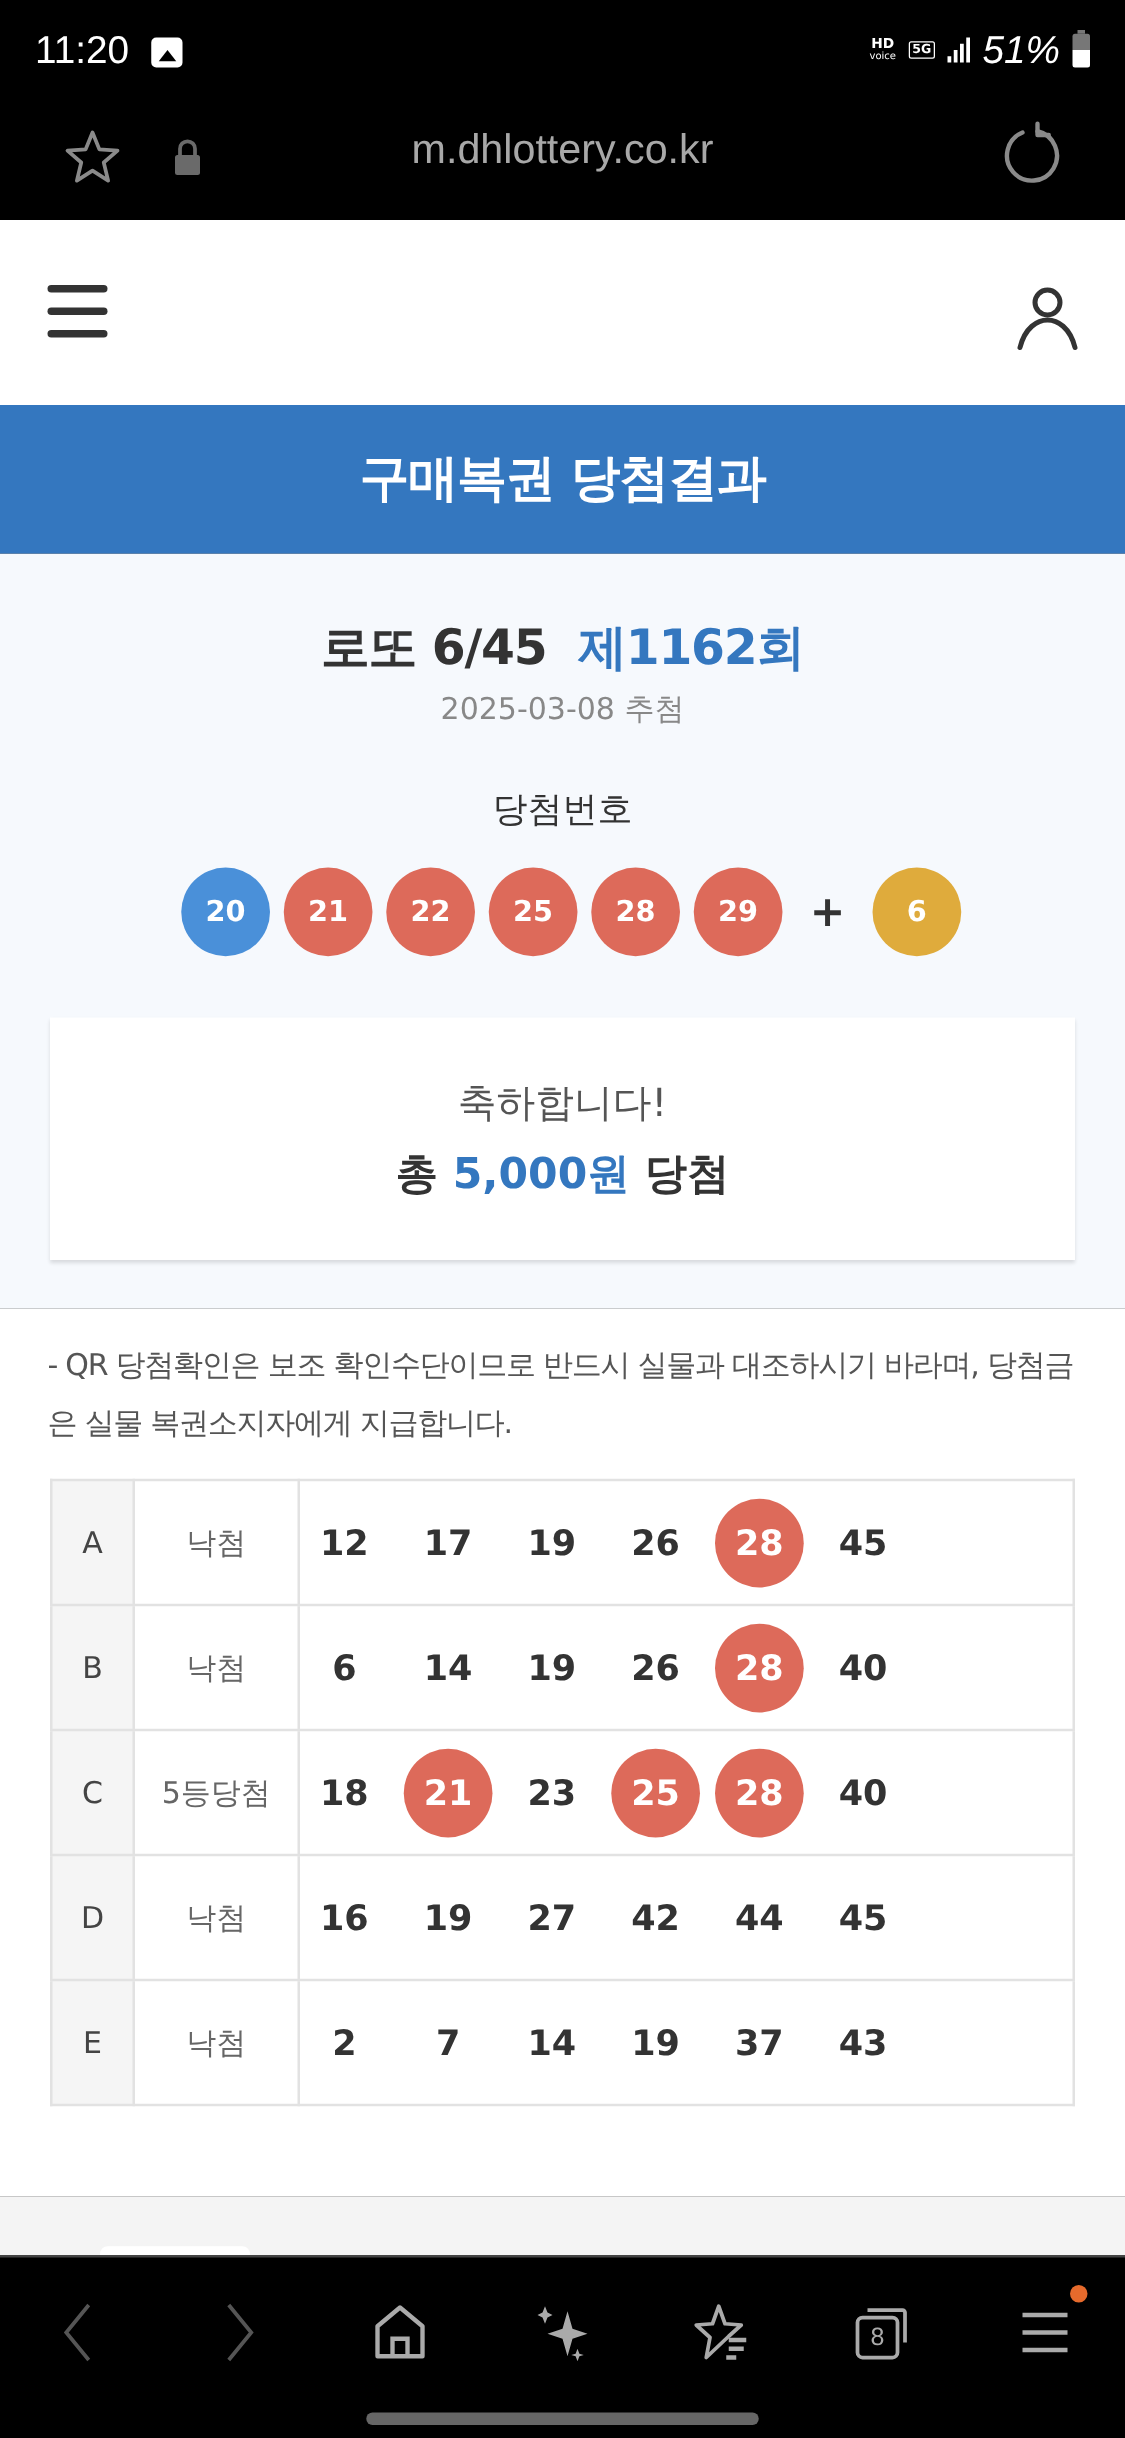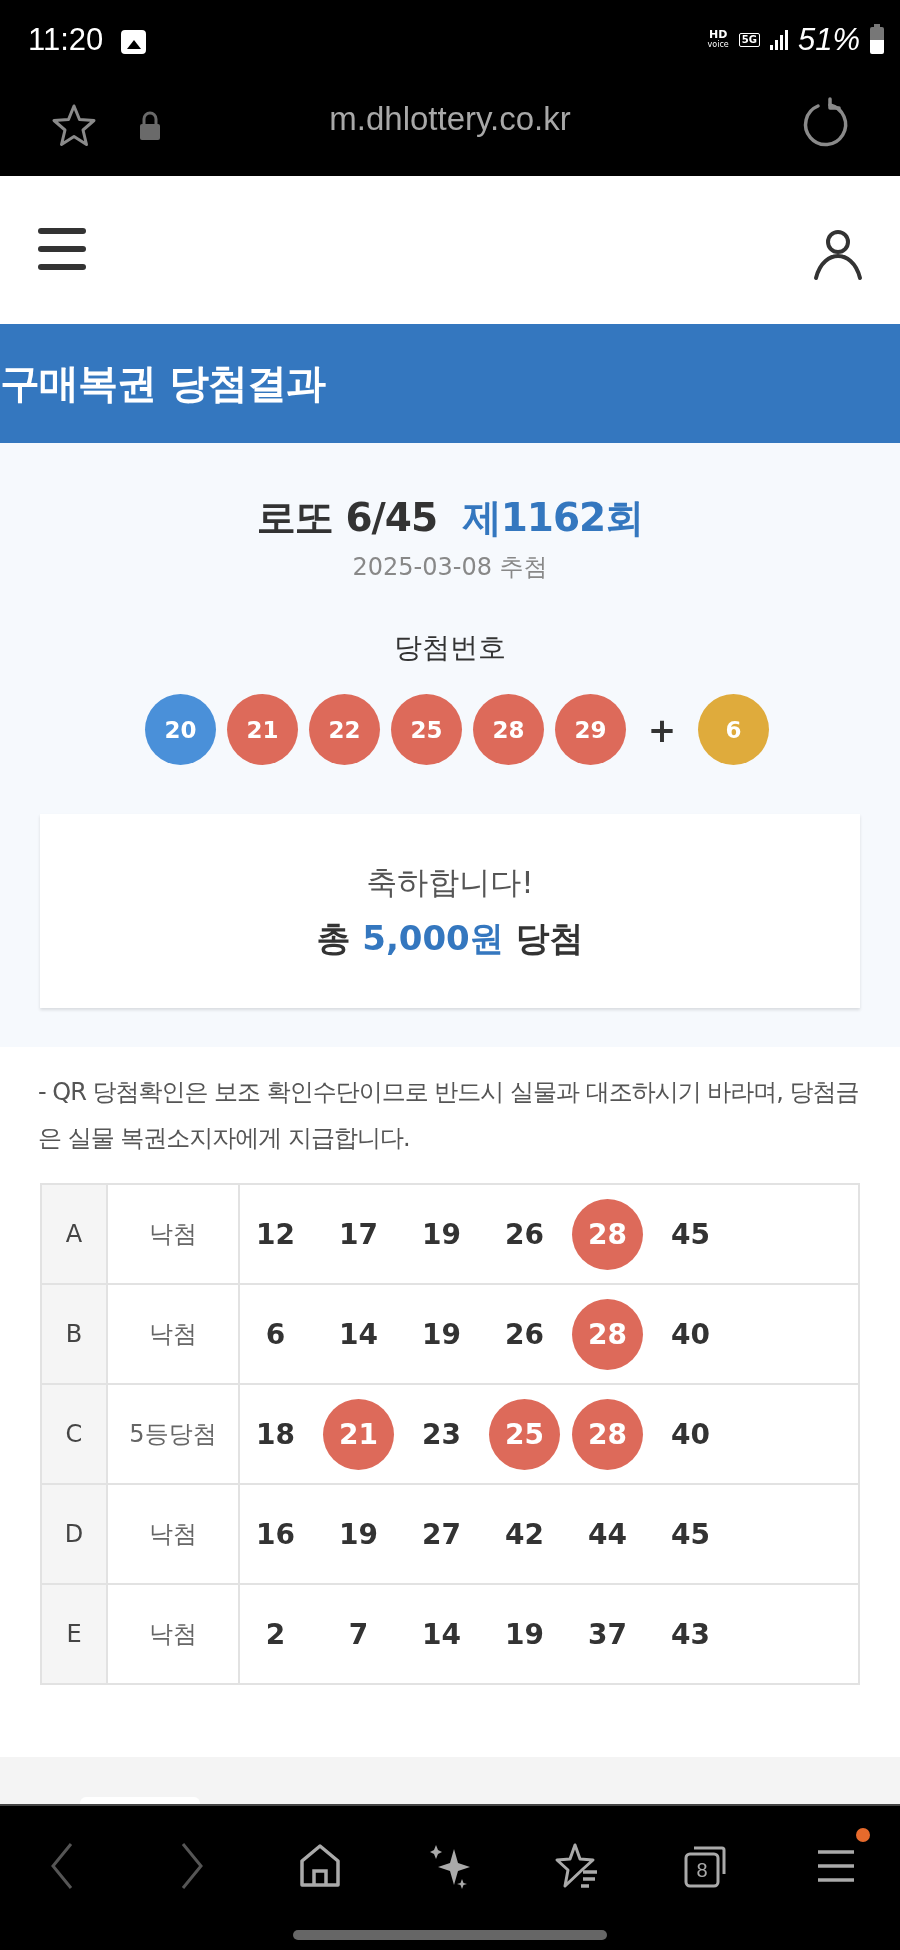--- a/index.html
+++ b/index.html
@@ -4,21 +4,21 @@
 <style>
   * { box-sizing: border-box; margin: 0; padding: 0; }
   html, body { width: 900px; height: 1950px; background: #000; overflow: hidden; }
   body { font-family: "DejaVu Sans", "Liberation Sans", sans-serif; position: relative; }
 
   
   .status-bar { position: absolute; left: 0; top: 0; width: 900px; height: 84px; background: #000; color: #fff; }
   .status-time { position: absolute; left: 28px; top: 22px; font-size: 31px; font-family: "Liberation Sans", sans-serif; }
   .gallery-icon { position: absolute; left: 121px; top: 30px; width: 25px; height: 24px; border: 3px solid #fff; border-radius: 4px; background: #fff; }
   .gallery-icon::after { content: ""; position: absolute; left: 3px; bottom: 2px; width: 0; height: 0; border-left: 7px solid transparent; border-right: 7px solid transparent; border-bottom: 9px solid #000; }
-  .status-right { position: absolute; right: 16px; top: 22px; display: flex; align-items: center; gap: 10px; }
+  .status-right { position: absolute; right: 28px; top: 22px; display: flex; align-items: center; gap: 10px; }
   .hd-voice { font-size: 11px; line-height: 10px; text-align: center; font-weight: bold; }
   .hd-voice span { display: block; font-size: 8px; font-weight: normal; }
   .fiveg { font-size: 10px; font-weight: bold; border: 1.5px solid #fff; border-radius: 2px; padding: 0 2px; line-height: 12px; }
   .signal { display: flex; align-items: flex-end; gap: 2px; height: 20px; }
   .signal i { display: block; width: 3px; background: #fff; }
   .battery-pct { font-size: 31px; font-family: "Liberation Sans", sans-serif; font-style: italic; }
   .battery { width: 14px; height: 27px; border-radius: 2px; background: linear-gradient(to bottom, #777 0%, #777 48%, #fff 48%); position: relative; }
   .battery::before { content: ""; position: absolute; left: 4px; top: -3px; width: 6px; height: 3px; background: #777; }
 
   
@@ -32,21 +32,21 @@
   
   .site-header { position: absolute; left: 0; top: 176px; width: 900px; height: 148px; background: #fff; }
   .hamburger { position: absolute; left: 38px; top: 52px; width: 48px; height: 42px; display: flex; flex-direction: column; justify-content: space-between; }
   .hamburger i { display: block; height: 6px; background: #333; border-radius: 3px; }
   .logo { position: absolute; left: 360px; top: 48px; display: flex; align-items: center; gap: 8px; }
   .logo-mark { width: 48px; height: 50px; }
   .logo-text { font-size: 38px; font-weight: bold; color: #333; letter-spacing: -1px; }
   .user-icon { position: absolute; left: 810px; top: 50px; width: 56px; height: 56px; }
 
   
-  .title-banner { position: absolute; left: 0; top: 324px; width: 900px; height: 119px; background: #3477bf; color: #fff; text-align: left; font-size: 40px; line-height: 119px; font-weight: bold; letter-spacing: -1px; }
+  .title-banner { position: absolute; left: 0; top: 324px; width: 900px; height: 119px; background: #3477bf; color: #fff; text-align: center; font-size: 40px; line-height: 119px; font-weight: bold; letter-spacing: -1px; }
 
   
   .result-section { position: absolute; left: 0; top: 443px; width: 900px; height: 604px; background: #f6f9fd; }
   .draw-title { position: absolute; left: 0; right: 0; top: 48px; text-align: center; font-size: 39px; font-weight: bold; color: #333; letter-spacing: -1px; }
   .draw-title .round { color: #3477bf; margin-left: 13px; }
   .draw-date { position: absolute; left: 0; right: 0; top: 108px; text-align: center; font-size: 24px; color: #888; }
   .win-label { position: absolute; left: 0; right: 0; top: 186px; text-align: center; font-size: 28px; color: #333; }
   .win-balls { position: absolute; left: 145px; top: 251px; display: flex; align-items: center; gap: 11px; }
   .ball { width: 71px; height: 71px; border-radius: 50%; color: #fff; font-weight: bold; font-size: 23px; display: flex; align-items: center; justify-content: center; }
   .plus { font-size: 34px; font-weight: bold; color: #333; width: 50px; text-align: center; }

